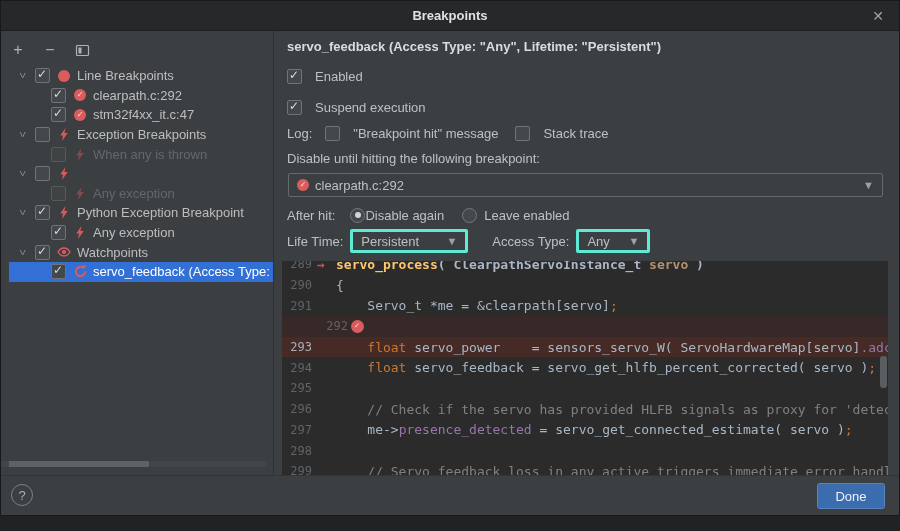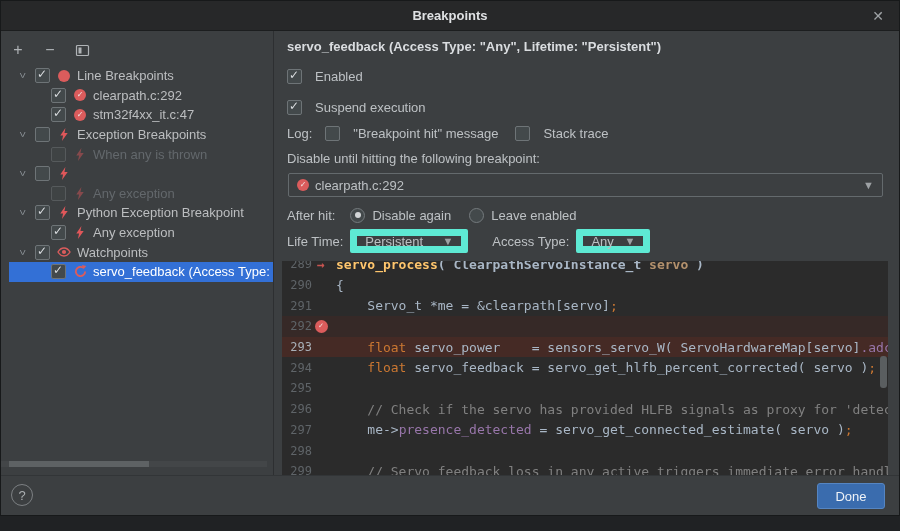--- a/index.html
+++ b/index.html
@@ -34,30 +34,30 @@
   .hscroll .thumb { position:absolute; left:8px; top:0; height:6px; width:140px; background:#5e6264; }
 
   
   .right { position:absolute; top:30px; left:274px; right:0; bottom:40px; }
   .rp-head { position:absolute; top:8px; left:12px; color:#dadde0; font-size:13px; font-weight:bold; }
   .rp-row { position:absolute; left:12px; display:flex; align-items:center; gap:7px; color:#bdc1c4; font-size:13px; height:20px; }
   .radio { width:15px; height:15px; border-radius:50%; background:#43494b; border:1px solid #747a7d; position:relative; flex:0 0 15px; }
   .radio.on::after { content:""; position:absolute; left:3.5px; top:3.5px; width:6px; height:6px; border-radius:50%; background:#d2d5d7; }
   .combo { position:absolute; left:13px; right:16px; top:142px; height:24px; border:1px solid #646a6d; border-radius:2px; background:#3c3f41; display:flex; align-items:center; padding:0 8px; gap:6px; color:#bcc0c3; font-size:13px; }
   .combo .arrow { margin-left:auto; color:#9da1a4; font-size:11px; }
-  .select { height:24px; border:7px solid #5eead4; border-radius:2px; background:#3c3f41; display:flex; align-items:center; padding:0 8px; color:#bcc0c3; font-size:13px; }
+  .select { height:24px; border:3px solid #5eead4; border-radius:2px; background:#3c3f41; display:flex; align-items:center; padding:0 8px; color:#bcc0c3; font-size:13px; }
   .select .arrow { margin-left:auto; color:#9da1a4; font-size:11px; }
   .gap18 { width:10px; }
 
   
   .editor { position:absolute; left:7px; right:11px; top:230px; height:227px; background:#2b2b2b; overflow:hidden; font-family:"DejaVu Sans Mono","Liberation Mono",monospace; font-size:13px; }
   .elines { margin-top:-7px; }
   .cline { height:20.7px; display:flex; align-items:center; white-space:pre; }
   .cline.b .code { font-weight:bold; }
-  .cline.hl-soft { background:#362927; }
+  .cline.hl-soft { background:#362927;padding-left:36px; }
   .cline.hl-strong { background:#452a25; }
   .gut { width:52px; flex:0 0 52px; display:flex; align-items:center; }
   .lnum { width:30px; text-align:right; color:#5f6468; font-size:12px; }
   .cline.hl-strong .lnum { color:#a8b0b8; }
   .gico { width:18px; display:flex; align-items:center; justify-content:center; }
   .garrow { color:#c75450; font-size:13px; font-weight:bold; }
   .code { padding-left:2px; }
   .c-pl { color:#a9b7c6; } .c-kw { color:#cc7832; } .c-fn { color:#ffc66d; }
   .c-cm { color:#808080; } .c-fd { color:#9876aa; } .c-ac { color:#cc7832; } .c-pr { color:#b3916d; }
   .evscroll { position:absolute; right:1px; top:95px; width:7px; height:32px; background:#5a5e60; border-radius:3px; }
@@ -242,21 +242,21 @@
 
     <div class="combo">
       <span class="dot chk"></span>
       <span>clearpath.c:292</span>
       <span class="arrow">▼</span>
     </div>
 
     <div class="rp-row" style="top:174px">
       <span style="margin-right:8px">After hit:</span>
       <span id="after-hit-options" style="display:flex;align-items:center;gap:18px">
-          <span style="display: flex; align-items: center; gap: 7px;">
+          <span style="display: flex; align-items: center; ">
             <span class="radio on"></span>
             <span>Disable again</span>
           </span>
           <span style="display: flex; align-items: center; gap: 7px;">
             <span class="radio"></span>
             <span>Leave enabled</span>
           </span>
         </span>
     </div>
 

